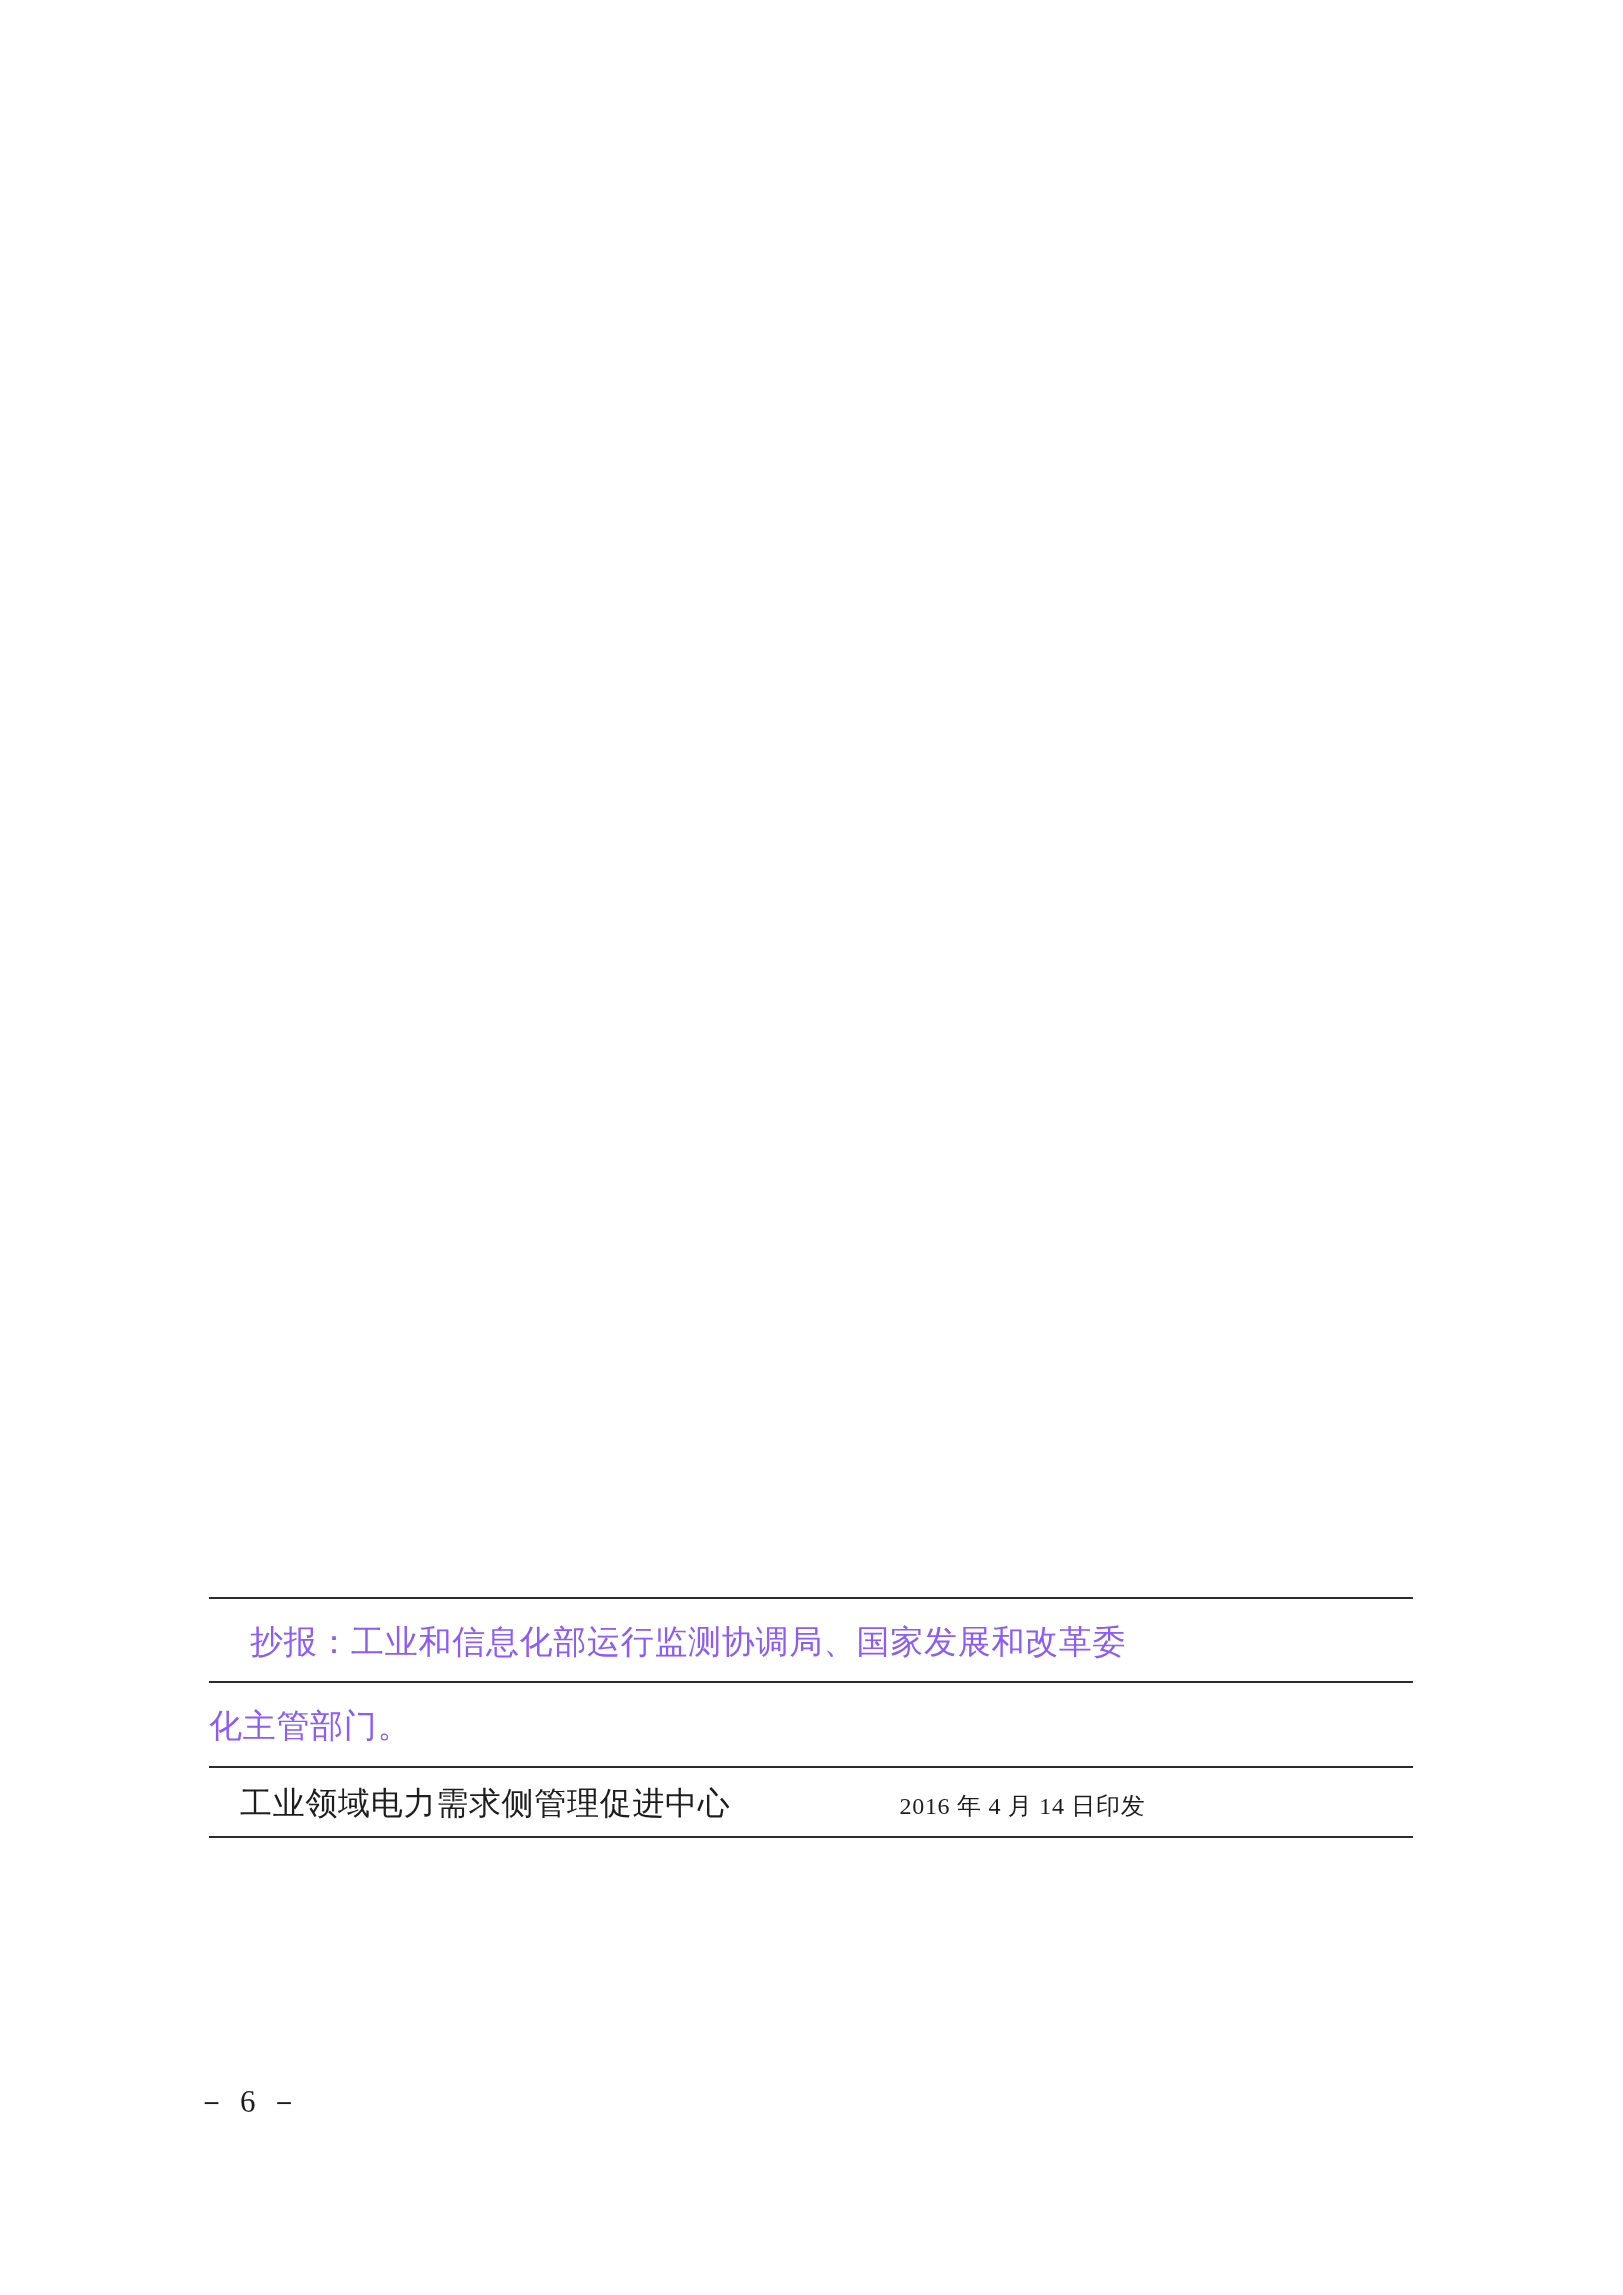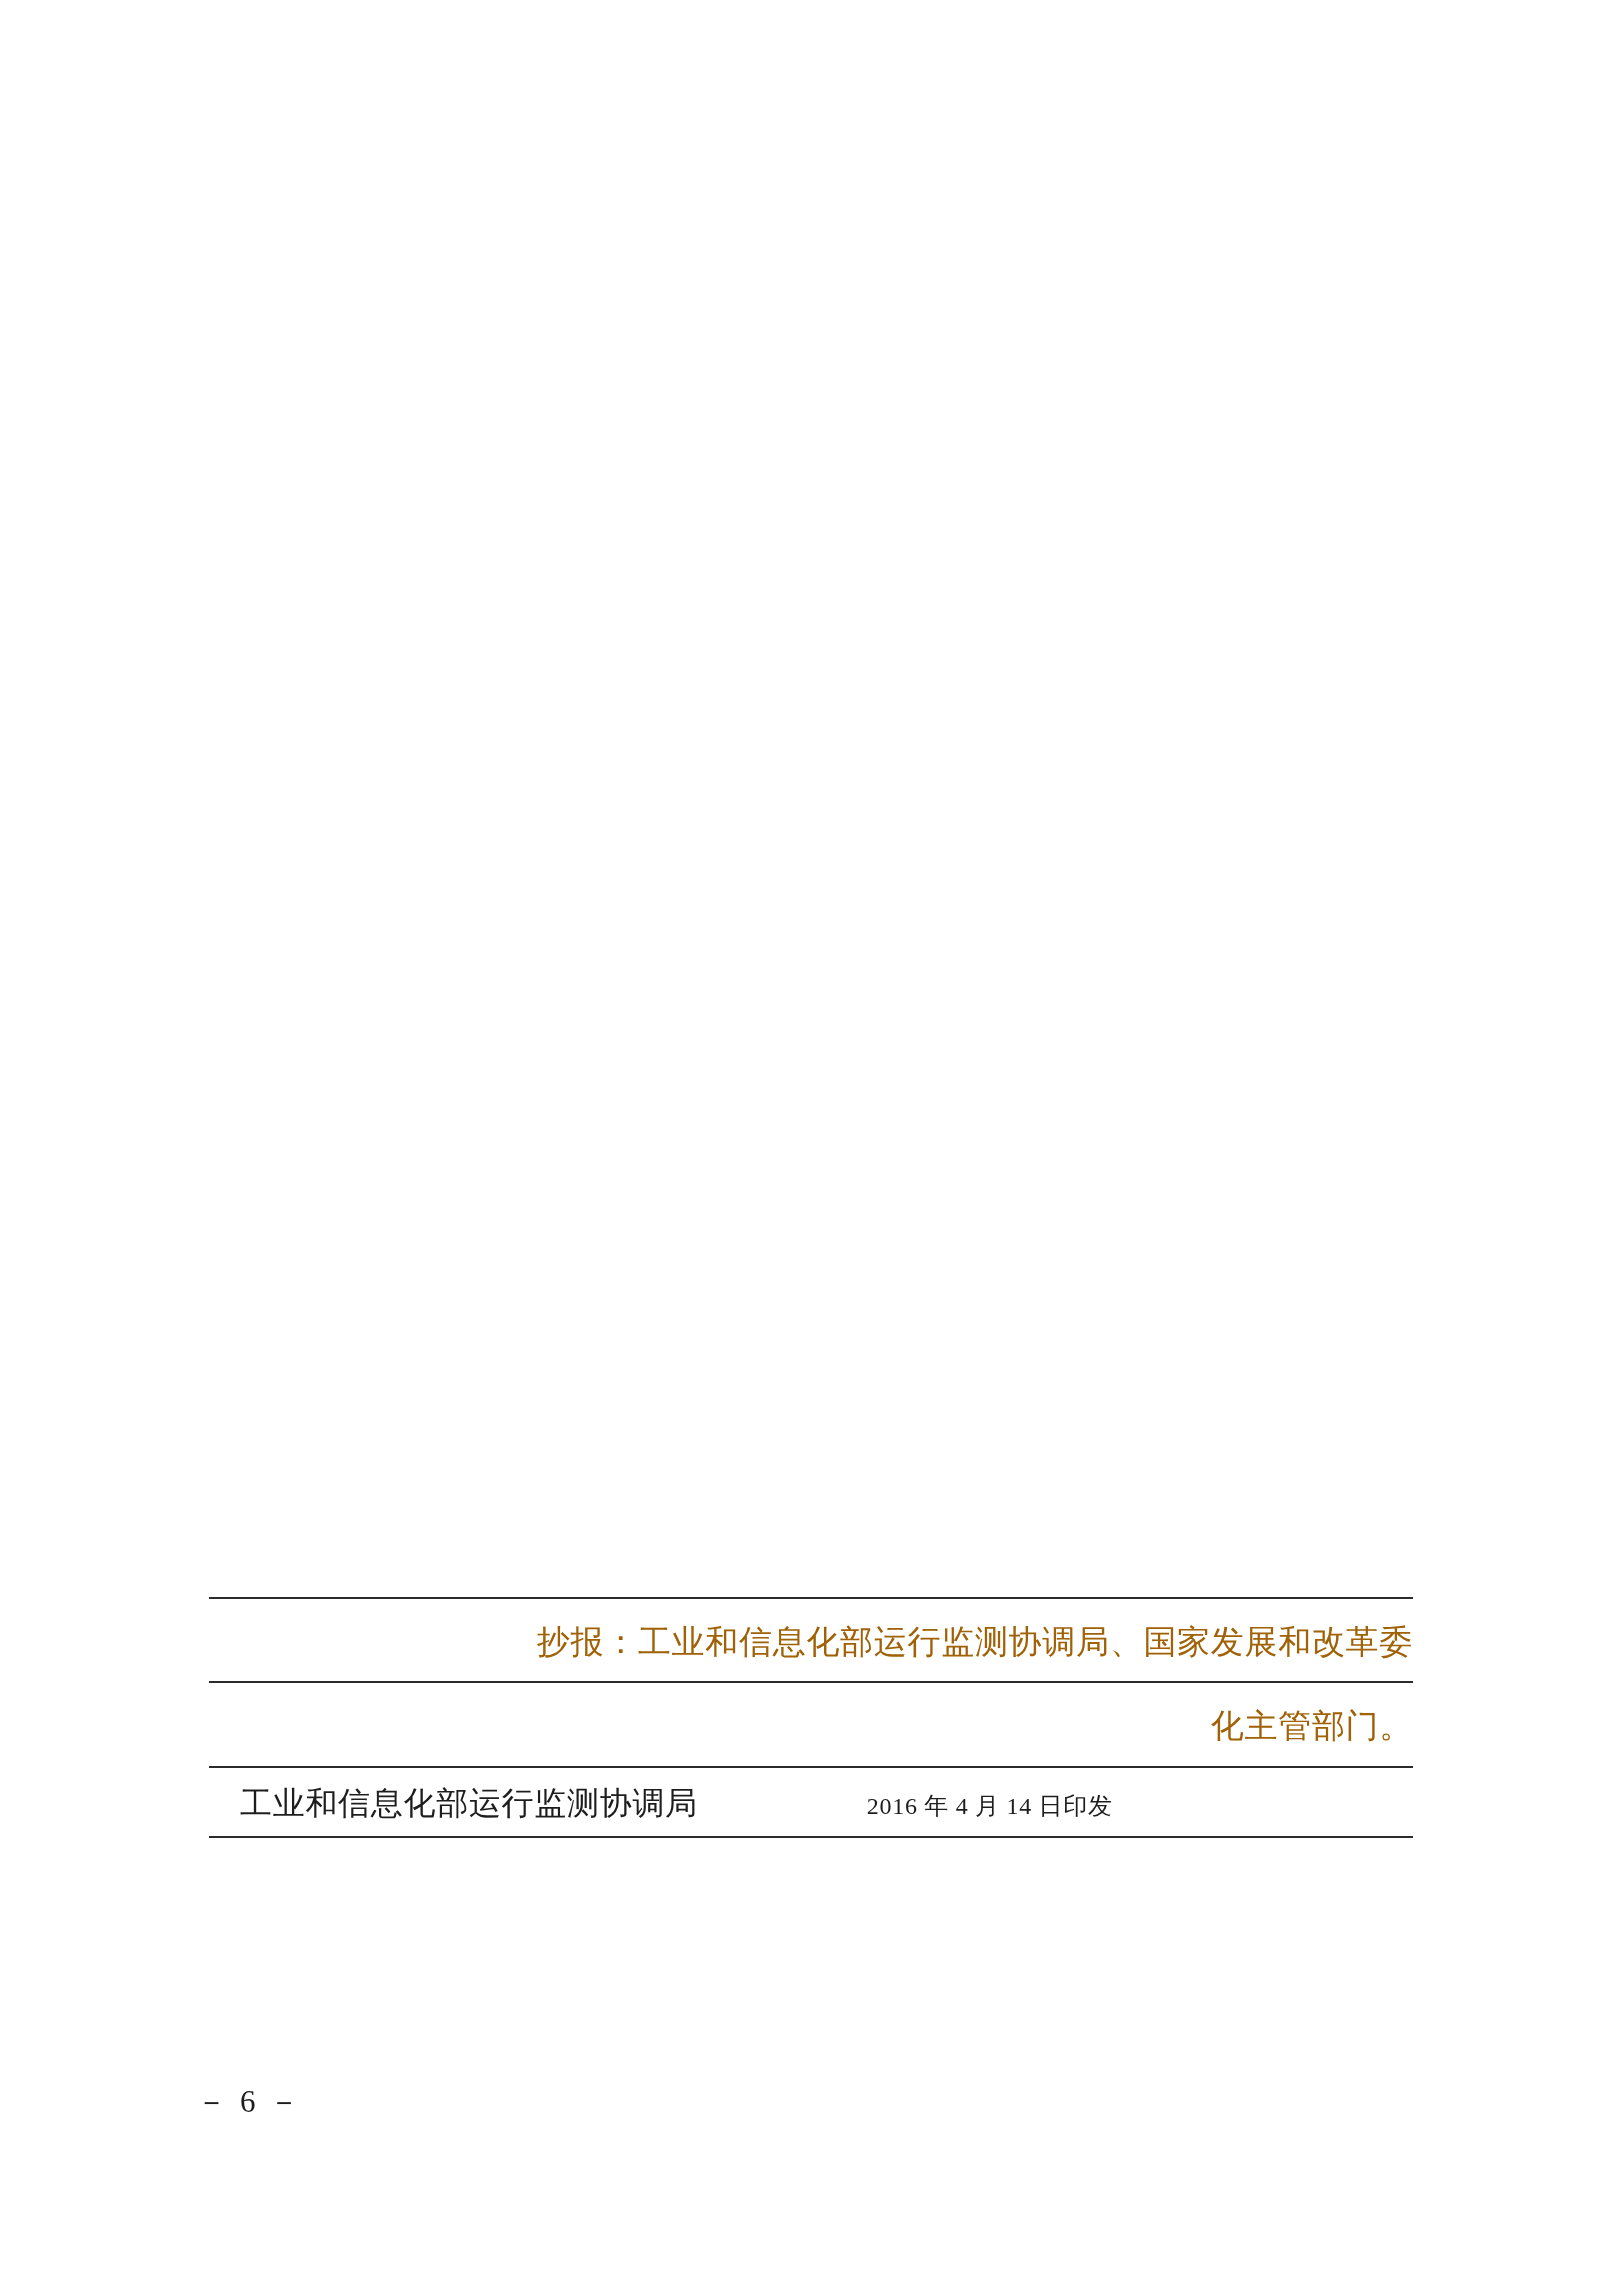--- a/index.html
+++ b/index.html
@@ -44,23 +44,22 @@
   }
 
   .dist-section {
     padding: 17px 0 11.8px 0;
   }
 
   .dist-line {
     font-size: 33px;
     line-height: 1.62;
     letter-spacing: 0.7px;
-    color: #a16207;
+    color: #8b5cf6;
     white-space: pre-wrap;
-    text-align: right;
   }
   .dist-line.first {
     text-indent: 41px;
   }
 
   .issuer-row {
     display: flex;
     align-items: baseline;
     padding: 14.4px 0 10.5px 0;
   }
@@ -105,21 +104,21 @@
 
     <div class="rule"></div>
 
     <div class="dist-section">
       <div class="dist-line">化主管部门。</div>
     </div>
 
     <div class="rule"></div>
 
     <div class="issuer-row">
-      <div class="issuer-name">工业和信息化部运行监测协调局</div>
+      <div class="issuer-name">工业领域电力需求侧管理促进中心</div>
       <div class="issuer-date">2016 年 4 月 14 日印发</div>
     </div>
 
     <div class="rule"></div>
 
   </div>
 
   <div class="page-number">－ 6 －</div>
 
 </div>

